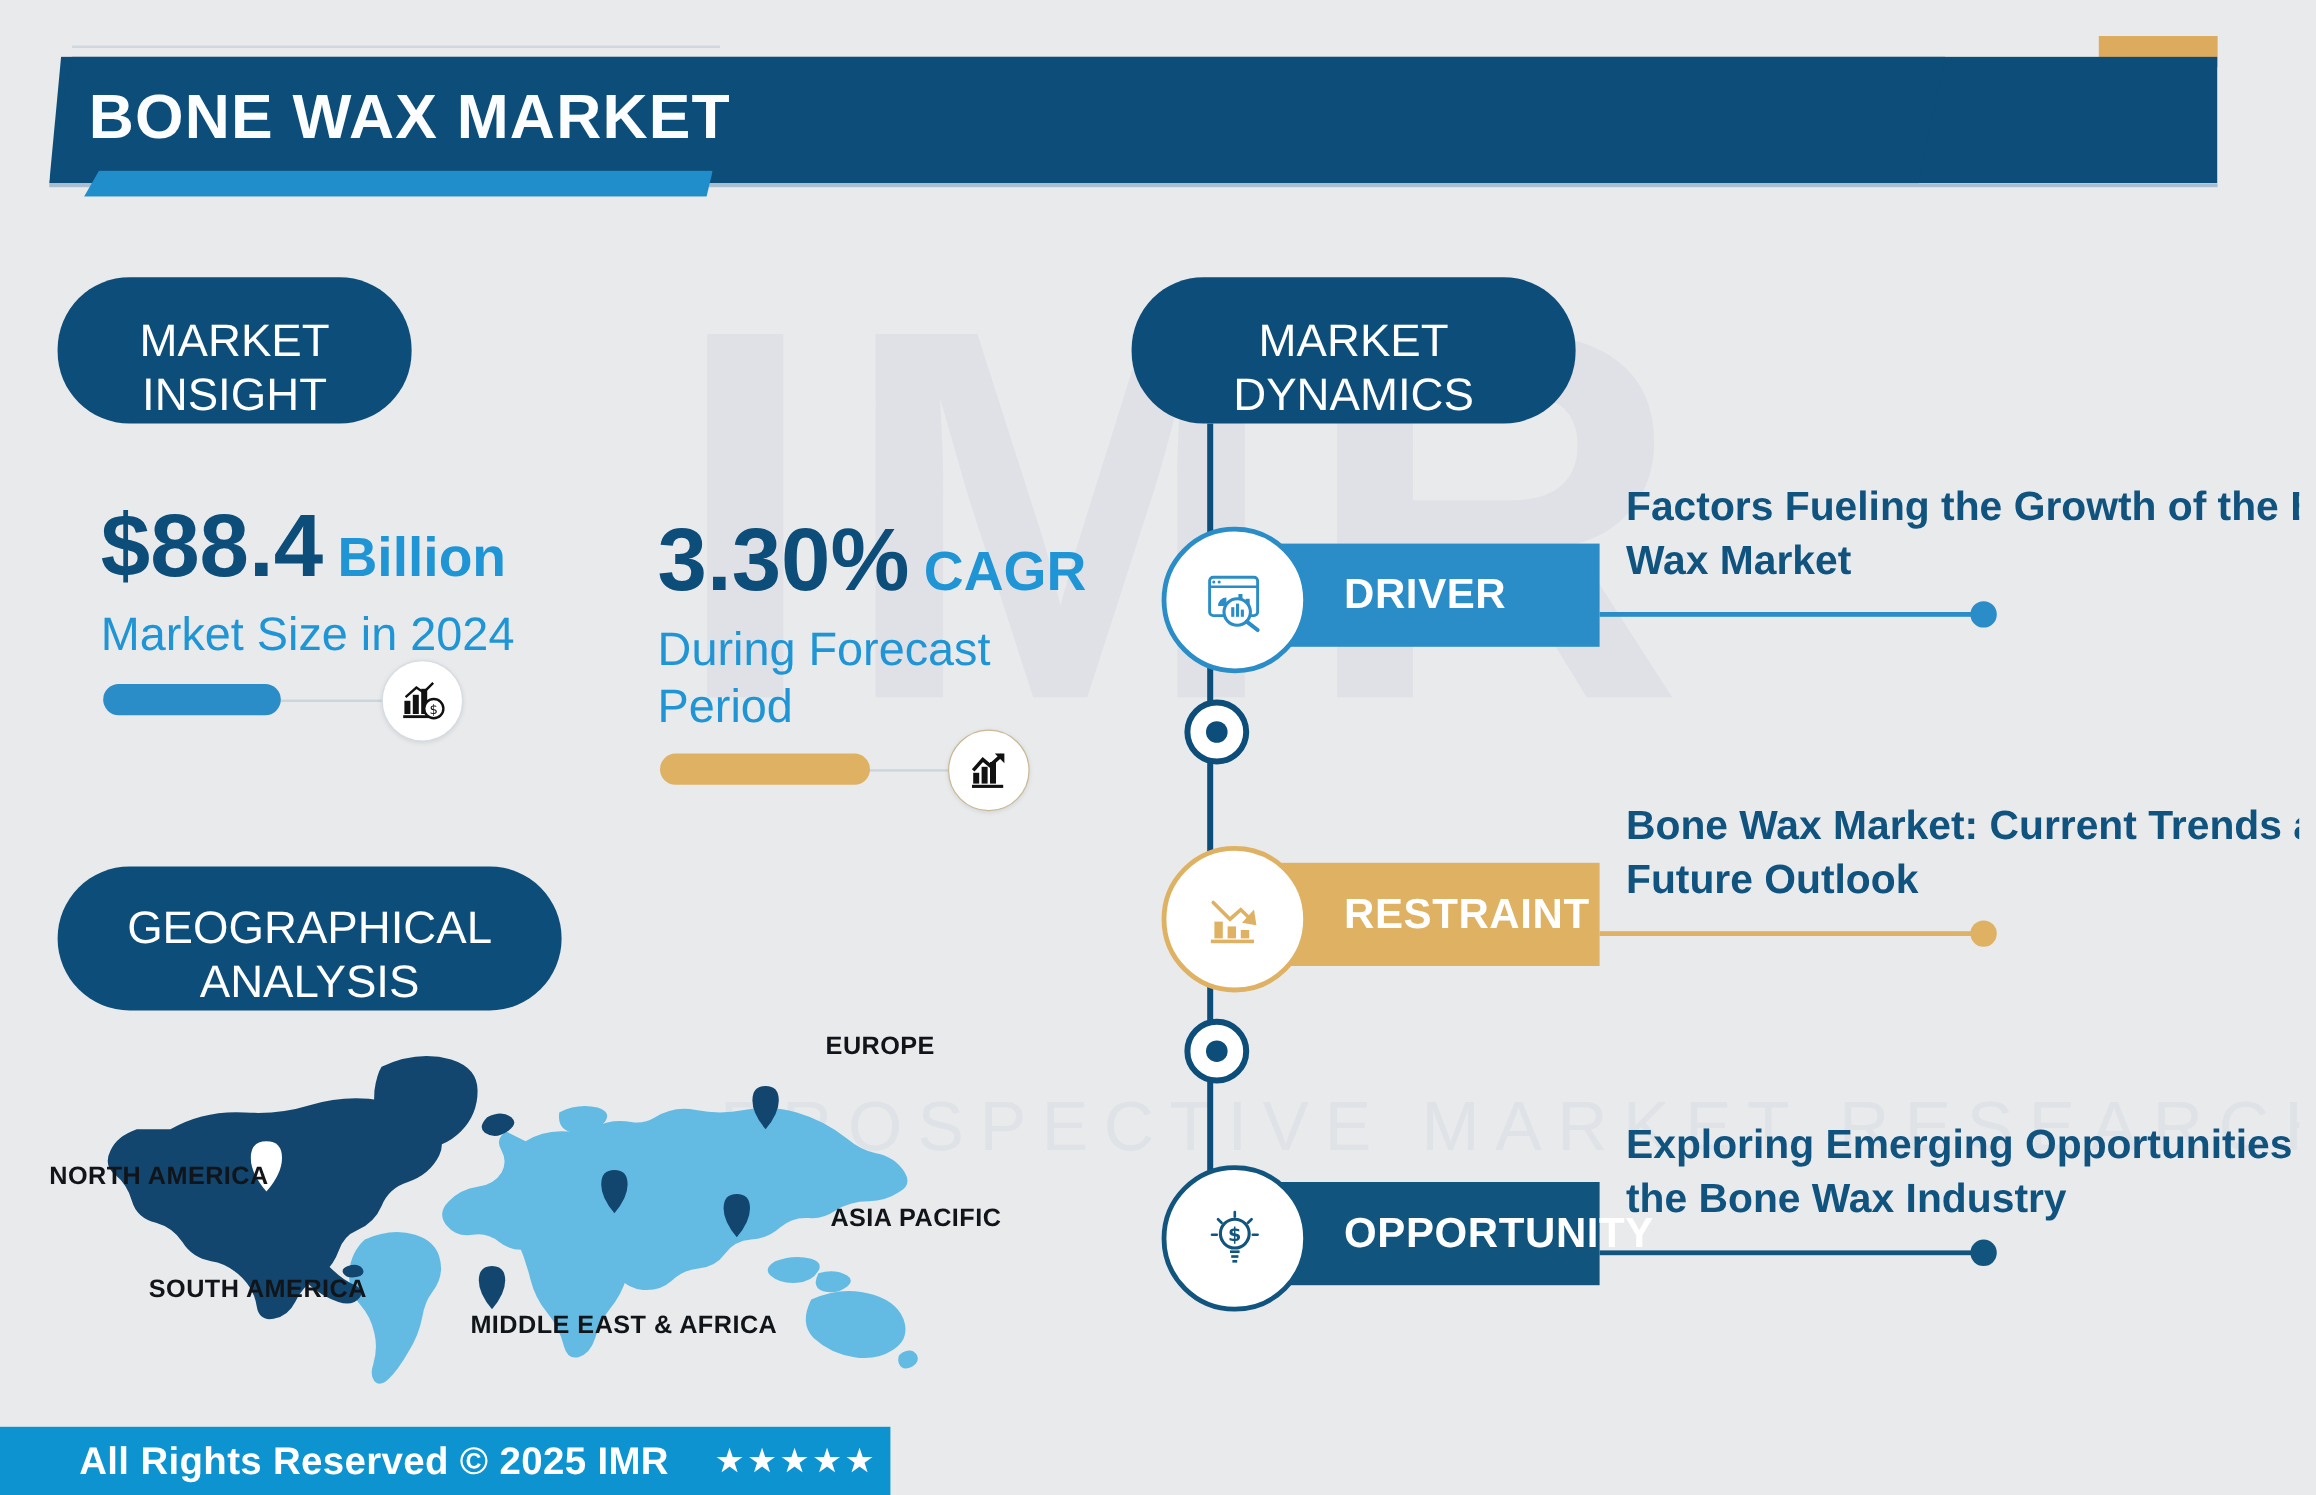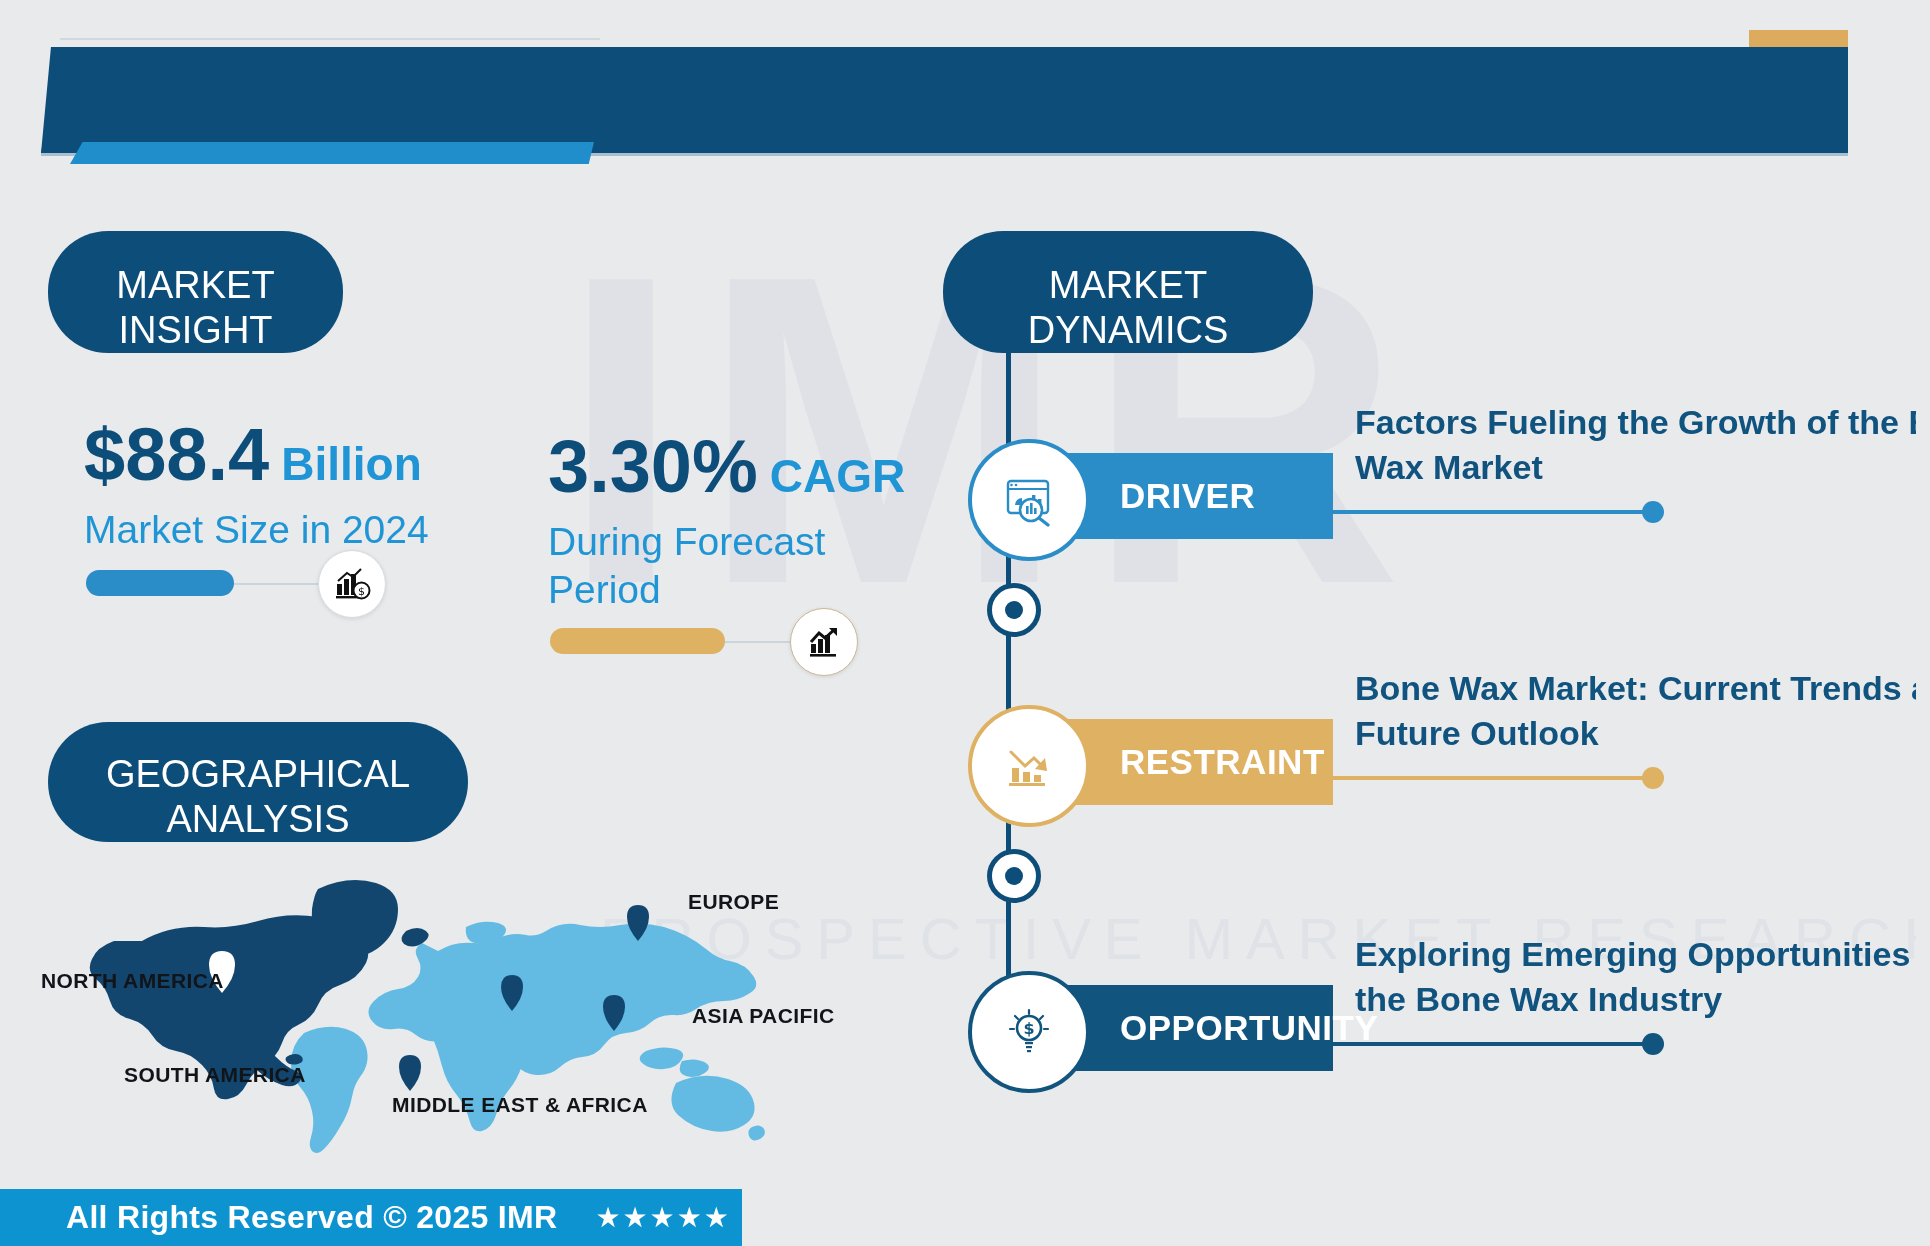--- a/index.html
+++ b/index.html
@@ -97,21 +97,21 @@
   #badge-cagr{left:790px;top:608px;border-color:#cbb894;}
 
   
   #map-wrap{position:absolute;left:46px;top:855px;width:760px;height:305px;}
   .region-label{
     position:absolute;font-size:21px;font-weight:700;color:#111418;
     letter-spacing:.4px;white-space:nowrap;
   }
   #lbl-na{left:41px;top:969px;}
   #lbl-sa{left:124px;top:1063px;}
-  #lbl-eu{left:688px;top:890px;}
+  #lbl-eu{left:688px;top:860px;}
   #lbl-ap{left:692px;top:1004px;}
   #lbl-mea{left:392px;top:1093px;}
 
   
   .spine{position:absolute;left:1006px;top:353px;width:5px;height:685px;background:#0d4d79;}
   .node{
     position:absolute;width:44px;height:44px;border-radius:50%;
     background:#ffffff;border:5px solid #0d4d79;
     display:flex;align-items:center;justify-content:center;
   }
@@ -179,20 +179,21 @@
 <div class="canvas">
 
   <div class="wm-imr">IMR</div>
   <div class="wm-line">PROSPECTIVE MARKET RESEARCH</div>
 
   <div class="top-hairline"></div>
   <div class="gold-tab"></div>
   <div class="header-band"></div>
   <div class="header-band-inner"></div>
   <div class="header-thin"></div>
+  <div class="header-title">BONE WAX MARKET</div>
   <div class="header-accent"></div>
 
   <div class="pill" id="pill-insight">
     <span>MARKET<br>INSIGHT</span>
   </div>
 
   <div class="stat" id="stat-size">
     <div>
       <span class="big">$88.4</span><span class="unit">Billion</span>
     </div>

